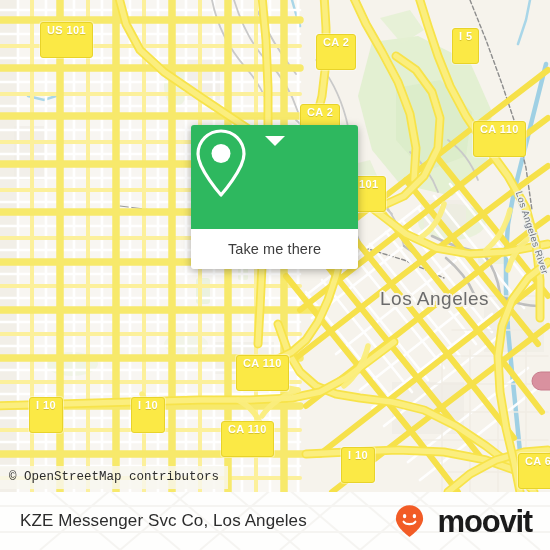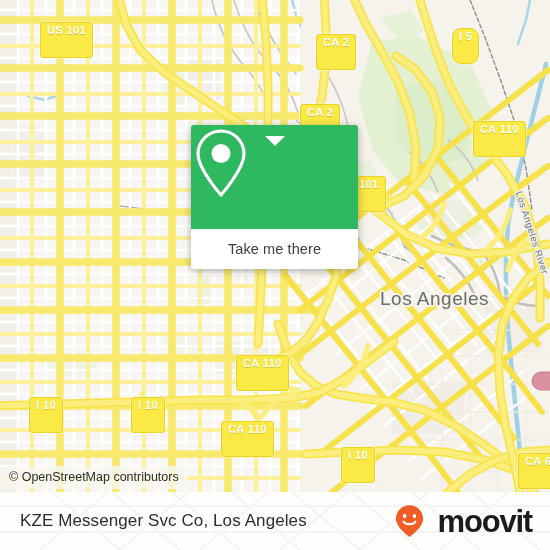--- a/index.html
+++ b/index.html
@@ -84,20 +84,21 @@
     border-top:10px solid #ffffff;
   }
 
   
   #attribution{
     position:absolute;left:0;top:466px;
     background:rgba(248,246,239,.82);
     color:#2b2b2b;font-size:12.5px;
     padding:4px 9px 5px 9px;
     white-space:nowrap;
+    font-family:Liberation Mono, monospace;
   }
 
   
   #bottombar{
     position:absolute;left:0;top:492px;width:550px;height:58px;
     background:rgba(255,255,255,.90);
     overflow:hidden;
   }
   #bottombar-faint{
     position:absolute;left:0;top:0;width:550px;height:58px;opacity:.35;
@@ -402,21 +403,21 @@
 
       <rect x="532" y="372" width="30" height="18" rx="9" fill="#d9919f" stroke="#c87c8c" stroke-width="1"></rect>
     </svg>
 
     <div class="place-label" style="left:380px;top:272px;margin-top:16px;">Los Angeles</div>
 
     <div class="river-label" style="left:519px;top:186px;transform:rotate(72deg);">Los Angeles River</div>
 
     <div class="shield" style="left:40px;top:22px;">US 101</div>
     <div class="shield" style="left:316px;top:34px;">CA 2</div>
-    <div class="shield" style="left:452px;top:28px;border-radius:9px;">I 5</div>
+    <div class="shield" style="left:452px;top:28px;">I 5</div>
     <div class="shield" style="left:300px;top:104px;">CA 2</div>
     <div class="shield" style="left:473px;top:121px;">CA 110</div>
     <div class="shield" style="left:352px;top:176px;">101</div>
     <div class="shield" style="left:236px;top:355px;">CA 110</div>
     <div class="shield" style="left:29px;top:397px;">I 10</div>
     <div class="shield" style="left:131px;top:397px;">I 10</div>
     <div class="shield" style="left:221px;top:421px;">CA 110</div>
     <div class="shield" style="left:341px;top:447px;">I 10</div>
     <div class="shield" style="left:518px;top:453px;">CA 60</div>
 

